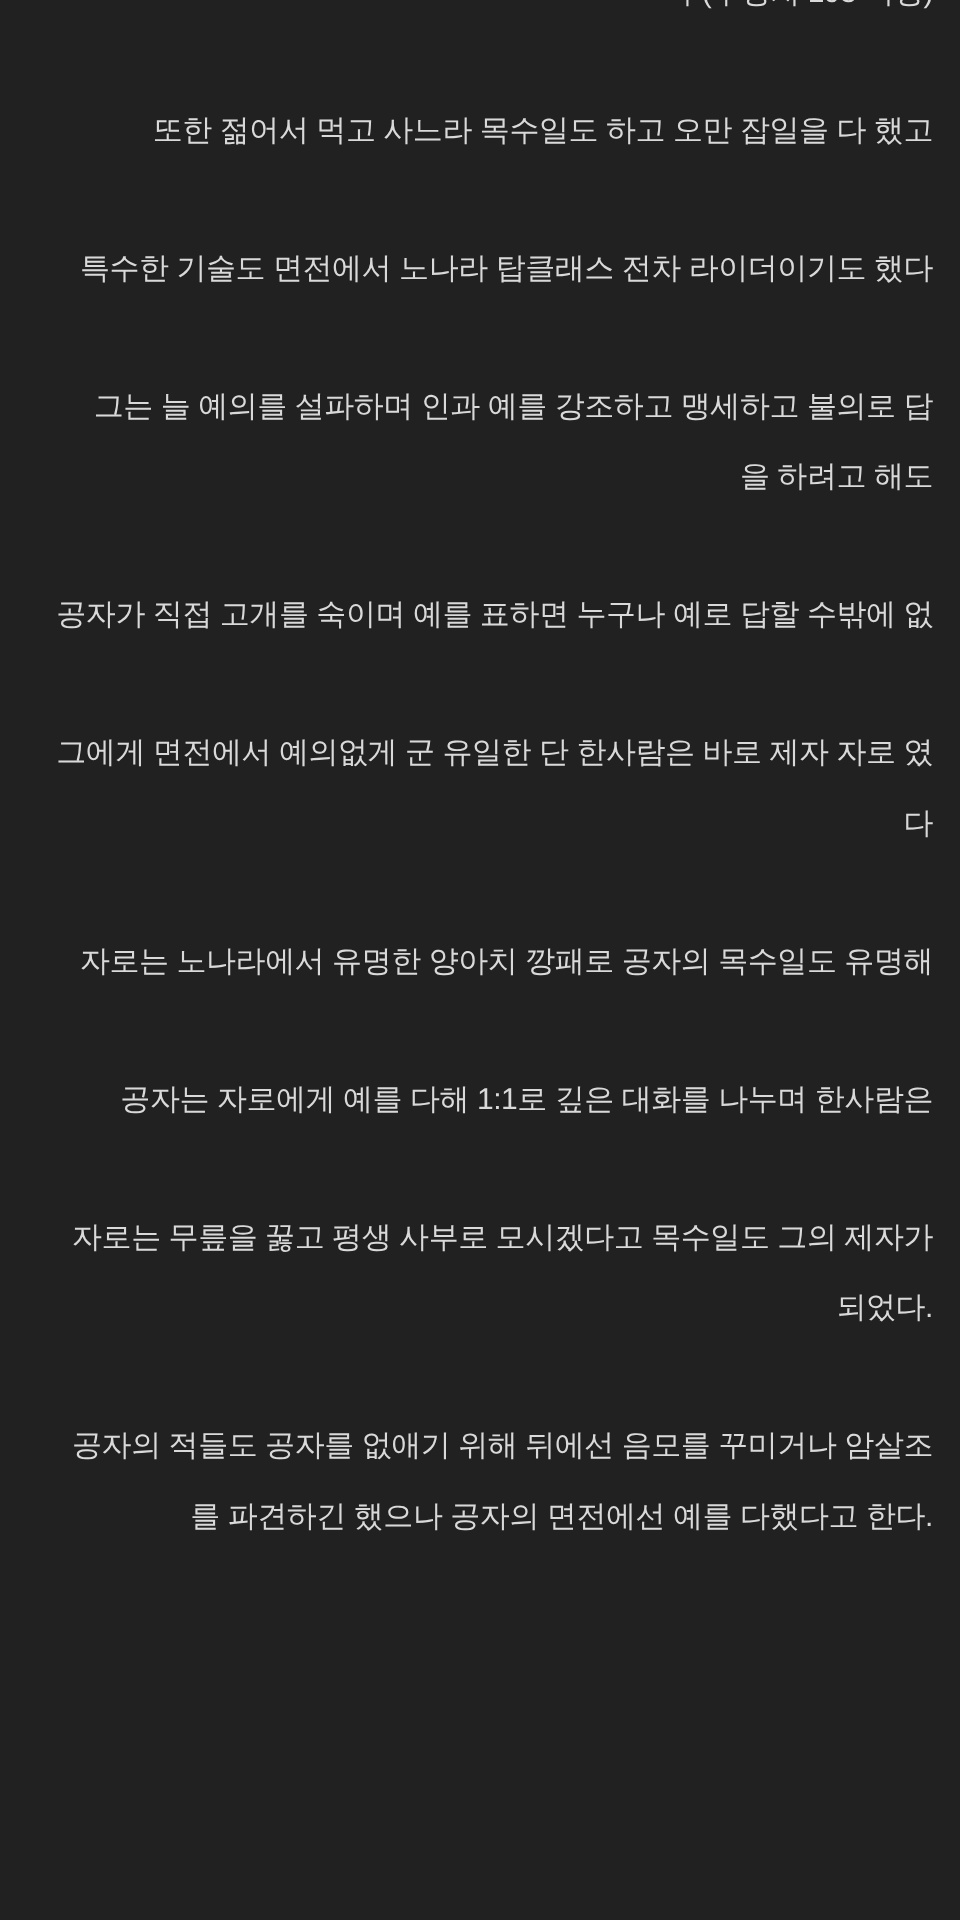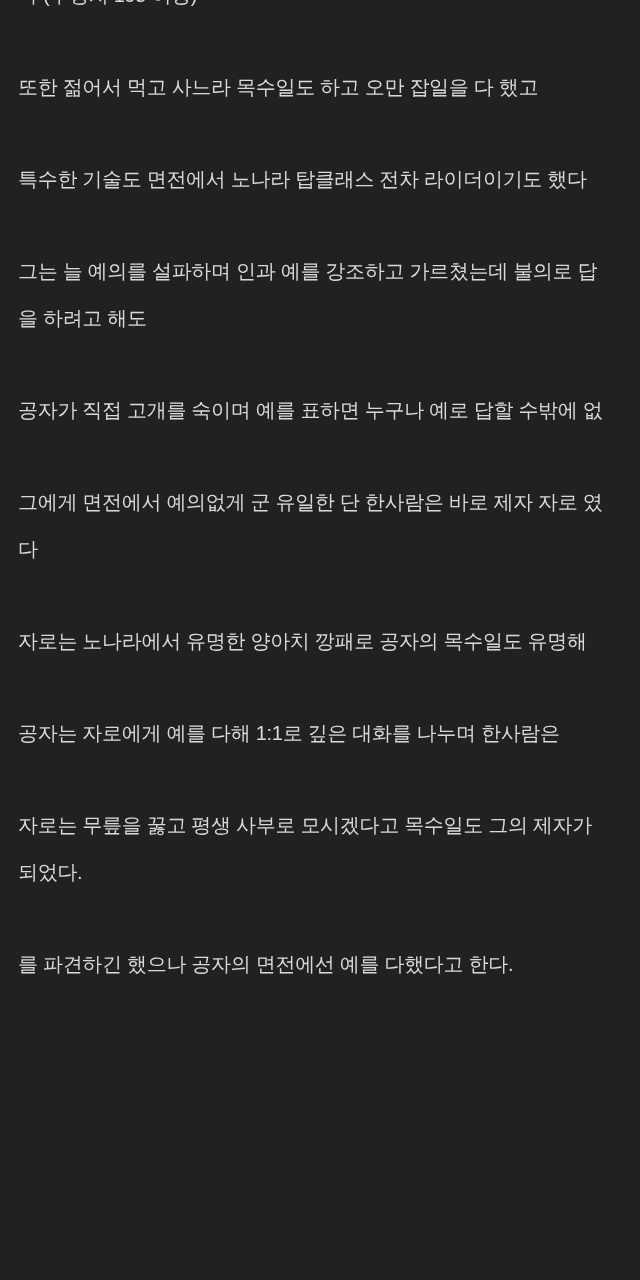--- a/index.html
+++ b/index.html
@@ -22,41 +22,42 @@
   }
   .para {
     margin: 0 0 45px 0;
     padding: 0;
   }
   .line {
     display: block;
     line-height: 47px;
     white-space: nowrap;
     overflow: hidden;
+    text-align: right;
   }
 </style>
 </head>
 <body style="background: rgb(33, 33, 33);">
 
 <div class="post-body" style="color: rgb(217, 217, 217);">
 
   <p class="para">
     <span class="line">다 (추정치 195 이상)</span>
   </p>
 
   <p class="para">
     <span class="line">또한 젊어서 먹고 사느라 목수일도 하고 오만 잡일을 다 했고</span>
   </p>
 
   <p class="para">
     <span class="line">특수한 기술도 면전에서 노나라 탑클래스 전차 라이더이기도 했다</span>
   </p>
 
   <p class="para">
-    <span class="line">그는 늘 예의를 설파하며 인과 예를 강조하고 가르쳤는데 불의로 답</span>
+    <span class="line">그는 늘 예의를 설파하며 인과 예를 강조하고 맹세하고 불의로 답</span>
     <span class="line">을 하려고 해도</span>
   </p>
 
   <p class="para">
     <span class="line">공자가 직접 고개를 숙이며 예를 표하면 누구나 예로 답할 수밖에 없</span>
   </p>
 
   <p class="para">
     <span class="line">그에게 면전에서 예의없게 군 유일한 단 한사람은 바로 제자 자로 였</span>
     <span class="line">다</span>
@@ -70,16 +71,17 @@
     <span class="line">공자는 자로에게 예를 다해 1:1로 깊은 대화를 나누며 한사람은</span>
   </p>
 
   <p class="para">
     <span class="line">자로는 무릎을 꿇고 평생 사부로 모시겠다고 목수일도 그의 제자가</span>
     <span class="line">되었다.</span>
   </p>
 
 
   <p class="para">
+    <span class="line">공자의 적들도 공자를 없애기 위해 뒤에선 음모를 꾸미거나 암살조</span>
     <span class="line">를 파견하긴 했으나 공자의 면전에선 예를 다했다고 한다.</span>
   </p>
 
 </div>
 
 </body></html>

